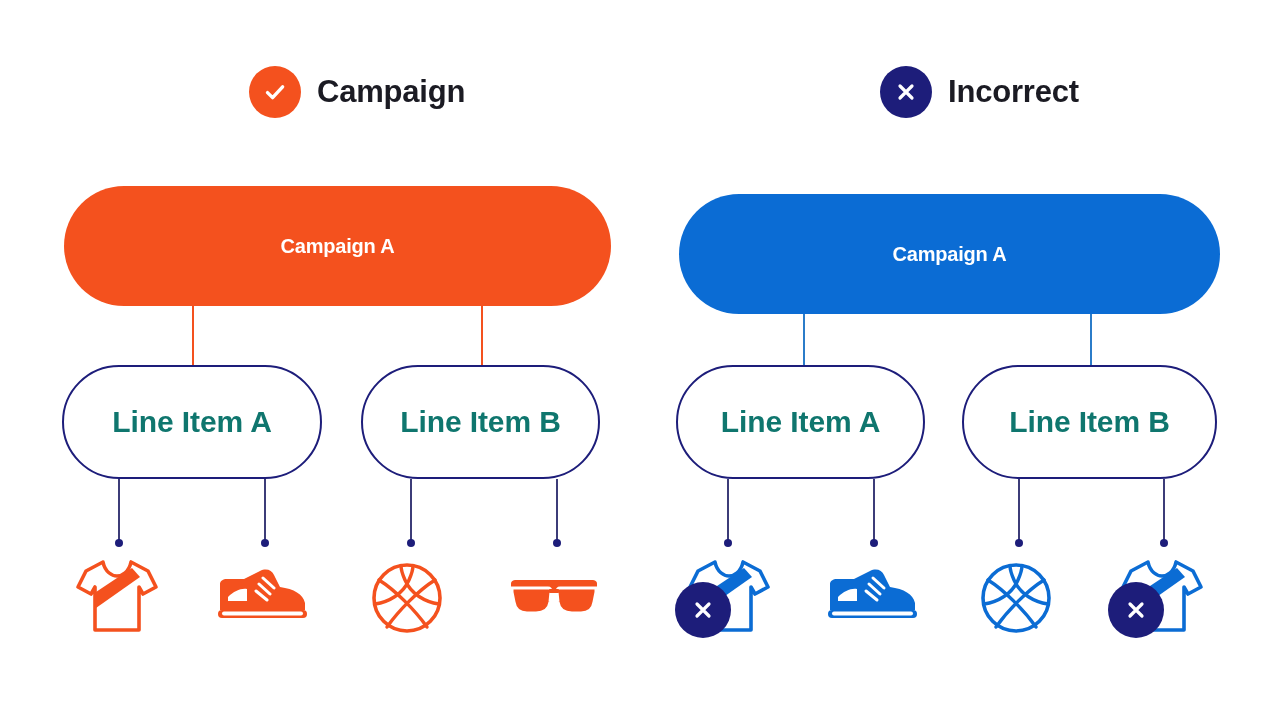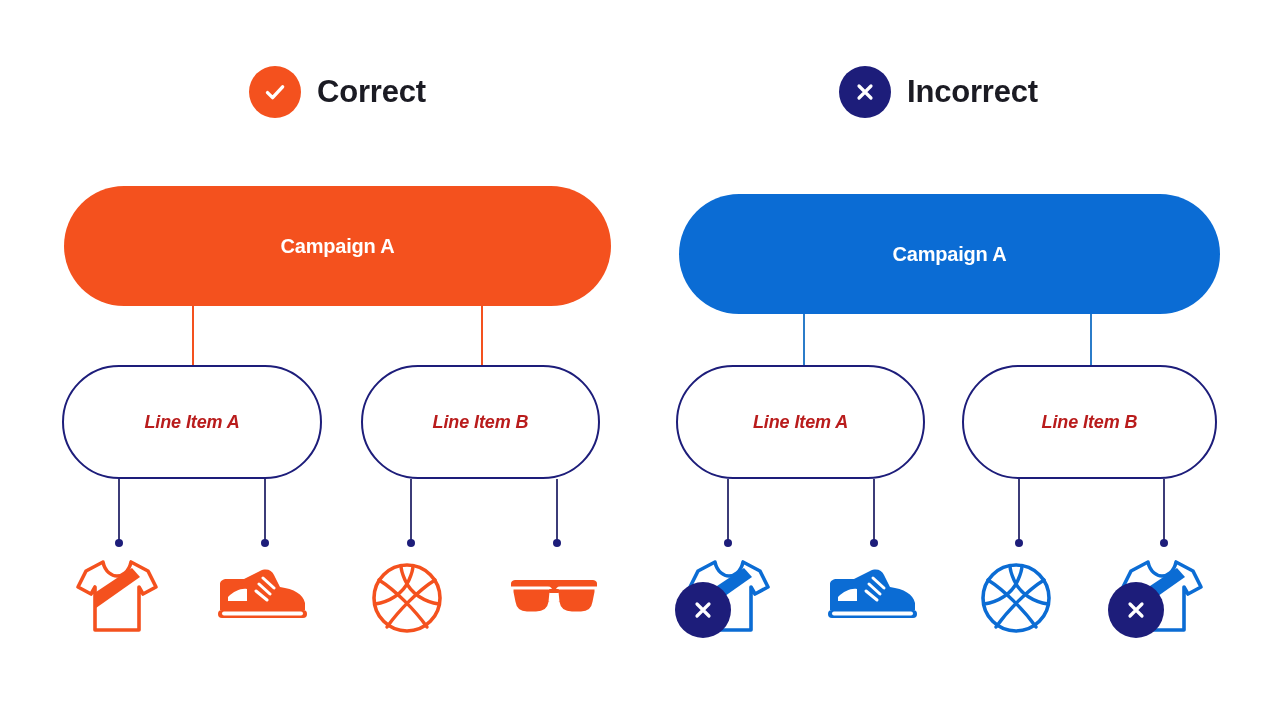--- a/index.html
+++ b/index.html
@@ -37,23 +37,22 @@
   
   .lineitem {
     position: absolute;
     height: 114px;
     border-radius: 57px;
     border: 2px solid #1d1d7a;
     background: #ffffff;
     display: flex; align-items: center; justify-content: center;
   }
   .lineitem-label {
-    color: #b91c1c; font-size: 18px; font-weight: 700; letter-spacing: -0.1px;
+    color: #0f766e; font-size: 30px; font-weight: 700; letter-spacing: -0.1px;
     white-space: nowrap;
-    font-style: italic;
   }
 
   
   .vline { position: absolute; width: 2px; }
   .stem  { position: absolute; width: 2px; background: #3c3c78; }
   .stem-dot {
     position: absolute; width: 8px; height: 8px; border-radius: 50%;
     background: #1d1d7a;
   }
 
@@ -70,24 +69,24 @@
 <body>
 
 <div id="stage">
 
   <div class="legend" id="legend-correct" style="left:249px; top:66px;">
     <div class="legend-badge" style="background:#F4511E;">
       <svg width="30" height="30" viewBox="0 0 30 30" aria-hidden="true">
         <path d="M7.5 15.6 L12.6 20.6 L22.6 9.8" fill="none" stroke="#ffffff" stroke-width="3.4" stroke-linecap="round" stroke-linejoin="round"></path>
       </svg>
     </div>
-    <span class="legend-label">Correct</span>
-  </div>
-
-  <div class="legend" id="legend-incorrect" style="left:839px; top:66px;text-align:center;">
+    <span class="legend-label">Campaign</span>
+  </div>
+
+  <div class="legend" id="legend-incorrect" style="left:880px; top:66px;text-align:center;">
     <div class="legend-badge" style="background:#1D1D7A;">
       <svg width="28" height="28" viewBox="0 0 28 28" aria-hidden="true">
         <path d="M8 8 L20 20 M20 8 L8 20" fill="none" stroke="#ffffff" stroke-width="3.2" stroke-linecap="round"></path>
       </svg>
     </div>
     <span class="legend-label">Incorrect</span>
   </div>
 
   <div class="vline" style="left:192px; top:299px; height:68px; background:#F4511E;"></div>
   <div class="vline" style="left:481px; top:299px; height:68px; background:#F4511E;"></div>

